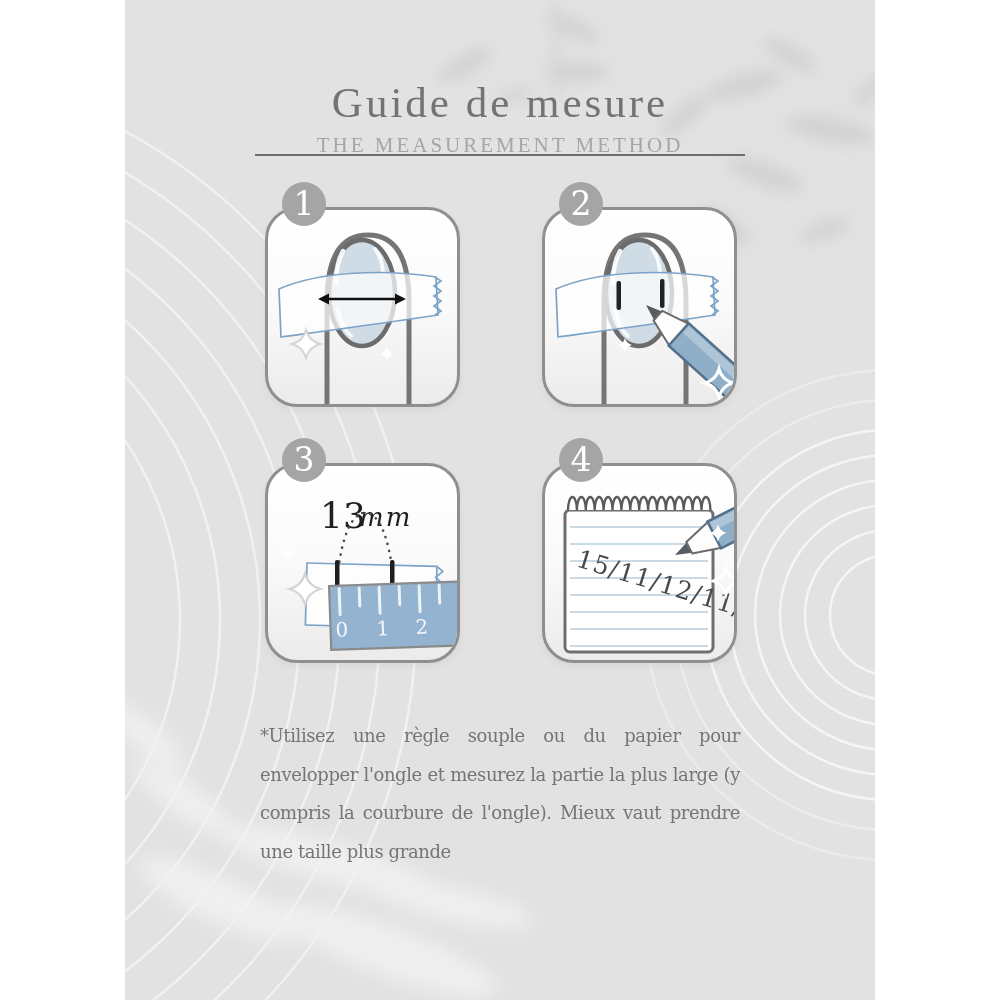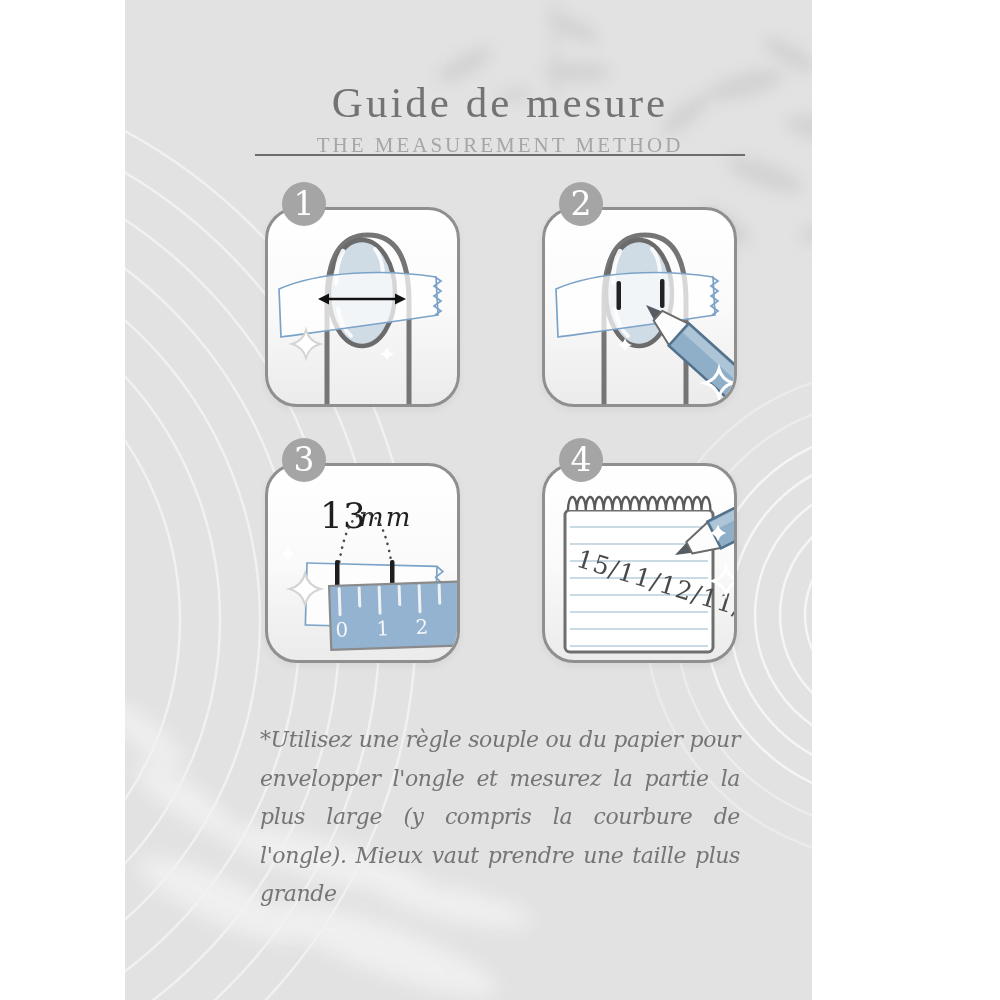--- a/index.html
+++ b/index.html
@@ -1,16 +1,16 @@
 <!DOCTYPE html>
 <html><head>
 <meta charset="utf-8">
 <style>
   html,body{margin:0;padding:0;}
-  .page{position:relative;width:812px;height:1000px;background:#ffffff;overflow:hidden;
+  .page{position:relative;width:1000px;height:1000px;background:#ffffff;overflow:hidden;
         font-family:"Liberation Serif",serif;}
   .panel{position:absolute;left:125px;top:0;width:750px;height:1000px;background:#e2e2e2;overflow:hidden;}
   .deco{position:absolute;left:0;top:0;}
 
   .title{position:absolute;top:78px;left:0;width:750px;text-align:center;
          font-size:43px;letter-spacing:3px;color:#737373;font-weight:normal;margin:0;}
   .subtitle{position:absolute;top:133px;left:0;width:750px;text-align:center;
          font-size:21px;letter-spacing:3px;color:#a6a6a6;}
   .divider{position:absolute;top:154px;left:130px;width:490px;height:2px;background:#6d6d6d;}
 
@@ -20,22 +20,22 @@
   .card svg{position:absolute;left:-3.5px;top:-3.5px;}
   .card1{left:140px;top:207px;} .card2{left:417px;top:207px;}
   .card3{left:140px;top:463px;} .card4{left:417px;top:463px;}
   .badge{position:absolute;width:44px;height:44px;border-radius:50%;background:#a5a5a5;
          color:#ffffff;font-family:"DejaVu Serif",serif;font-size:33px;line-height:44px;
          text-align:center;z-index:5;}
   .b1{left:157px;top:182px;} .b2{left:434px;top:182px;}
   .b3{left:157px;top:438px;} .b4{left:434px;top:438px;}
 
   .footer{position:absolute;top:699px;left:135px;width:480px;
-          font-family:"DejaVu Serif",serif;font-style:italic;
-          font-size:22px;letter-spacing:-0.4px;line-height:38.5px;color:#757575;
+          font-family:"DejaVu Serif",serif;
+          font-size:18px;letter-spacing:-0.4px;line-height:38.5px;color:#757575;
           text-align:justify;}
 </style>
 </head>
 <body>
 
 <div class="page">
   <div class="panel">
 
     <svg class="deco" width="750" height="1000" viewBox="0 0 750 1000">
       <defs>

